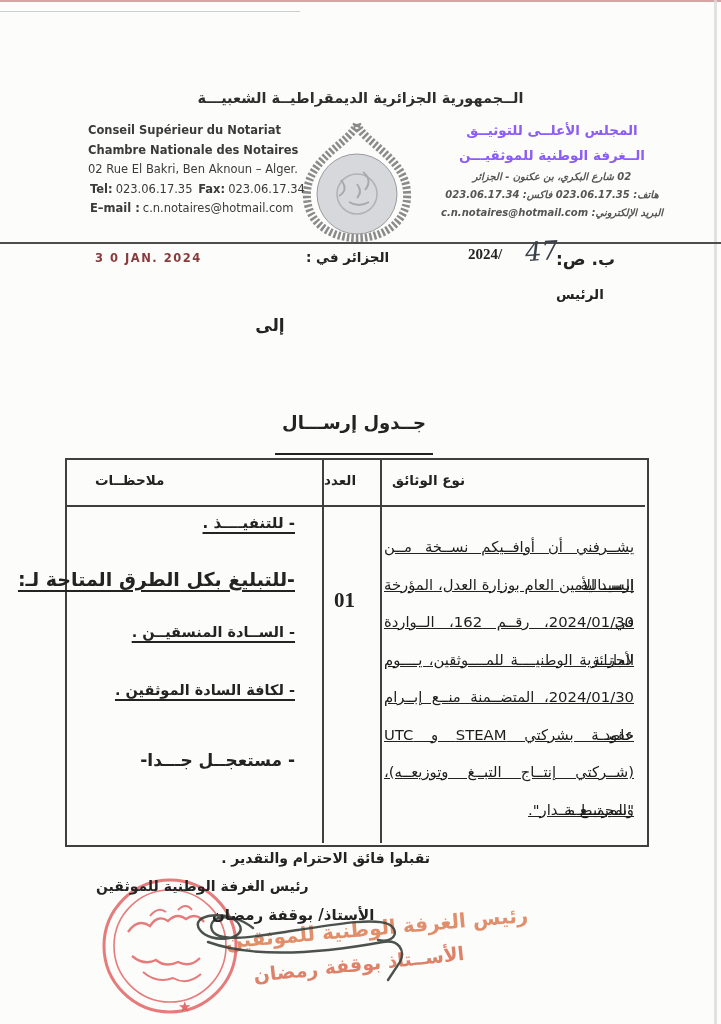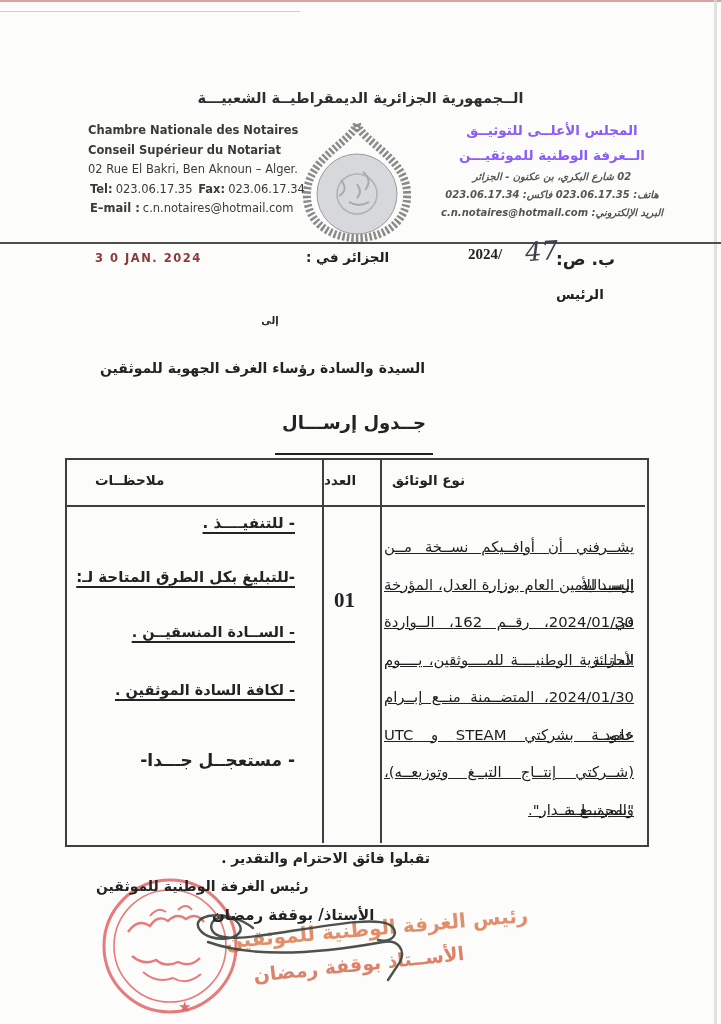--- a/index.html
+++ b/index.html
@@ -24,38 +24,38 @@
   .divider{left:0;top:242px;width:721px;height:2px;background:#4d4d4d;}
   
   .date-stamp{left:95px;top:251px;font-size:11.5px;font-weight:bold;letter-spacing:1.5px;color:#8a3a3a;}
   .place-label{left:306px;top:249px;font-size:13.5px;font-weight:bold;}
   .ref-printed{left:468px;top:246px;font-size:15px;font-weight:bold;font-family:"Liberation Serif",serif;}
   .ref-hand{left:525px;top:236px;font-size:26px;font-style:italic;color:#3a3f4a;
             font-family:"DejaVu Serif",serif;transform:rotate(-4deg);}
   .ref-label{left:556px;top:249px;font-size:17px;font-weight:bold;}
   .president{left:556px;top:286px;font-size:13.5px;font-weight:bold;}
   
-  .to-label{left:248px;top:315px;width:44px;text-align:center;font-size:10px;font-weight:bold;}
+  .to-label{left:248px;top:315px;width:44px;text-align:center;font-size:17px;font-weight:bold;}
   .recipients{left:100px;top:360px;font-size:14px;font-weight:bold;}
   .doc-title{left:275px;top:412px;width:158px;text-align:center;font-size:18px;font-weight:bold;
              border-bottom:2px solid #222;padding-bottom:20px;}
   
   .table-box{left:65px;top:458px;width:580px;height:385px;border:2px solid #3f3f3f;}
   .vline1{left:322px;top:458px;width:2px;height:385px;background:#3f3f3f;}
   .vline2{left:380px;top:458px;width:2px;height:385px;background:#3f3f3f;}
   .hline-header{left:65px;top:505px;width:580px;height:1.5px;background:#3f3f3f;}
   .th{font-size:13.5px;font-weight:bold;top:472px;text-align:left;}
   .th-notes{left:95px;width:200px;}
   .th-count{left:324px;width:68px;}
   .th-doctype{left:392px;width:240px;}
   .count-val{left:334px;top:588px;font-size:21px;font-weight:bold;font-family:"Liberation Serif",serif;}
   .note{right:426px;font-weight:bold;}
   .note-u{text-decoration:underline;text-underline-offset:4px;text-decoration-thickness:1.5px;}
   .note1{top:514px;font-size:15px;}
-  .note2{top:568px;font-size:15px;}
+  .note2{top:568px;font-size:19px;}
   .note3{top:624px;font-size:14.5px;}
   .note4{top:682px;font-size:14.5px;}
   .note5{top:750px;font-size:17px;}
   .doc-lines{left:384px;top:528px;width:250px;text-decoration:underline;}
   .doc-line{height:37.5px;line-height:37.5px;font-size:14.8px;color:#1d1d1d;
             text-align:justify;text-align-last:justify;direction:rtl;}
   .doc-line.no-just{text-align:right;text-align-last:right;}
   
   .regards{right:291px;top:850px;font-size:14px;font-weight:bold;}
   .signer-title{left:96px;top:878px;font-size:14px;font-weight:bold;z-index:5;}
@@ -73,22 +73,22 @@
 
 <div class="page">
 
   <div class="abs top-pink"></div>
   <div class="abs top-gray"></div>
   <div class="abs right-shadow"></div>
 
   <div class="abs republic-title rtl">الــجمهورية الجزائرية الديمقراطيــة الشعبيـــة</div>
 
   <div class="abs fr-block">
+    <div class="fr-bold">Conseil Supérieur du Notariat</div>
     <div class="fr-bold">Chambre Nationale des Notaires</div>
-    <div class="fr-bold">Conseil Supérieur du Notariat</div>
     <div>02 Rue El Bakri, Ben Aknoun – Alger.</div>
     <div>
       <span class="fr-lbl">Tel:</span><span>023.06.17.35</span>
       <span class="fr-lbl">Fax:</span><span>023.06.17.34</span>
     </div>
     <div>
       <span class="fr-lbl">E–mail :</span><span>c.n.notaires@hotmail.com</span>
     </div>
   </div>
 
@@ -110,21 +110,20 @@
   <div class="abs divider"></div>
 
   <div class="abs date-stamp">3 0 JAN. 2024</div>
   <div class="abs place-label rtl nowrap">الجزائر في :</div>
   <div class="abs ref-printed">2024/</div>
   <div class="abs ref-hand">47</div>
   <div class="abs ref-label rtl nowrap">ب. ص:</div>
   <div class="abs president rtl nowrap">الرئيس</div>
 
   <div class="abs to-label rtl">إلى</div>
-  <div class="abs recipients rtl nowrap">السيدة والسادة رؤساء الغرف الجهوية للموثقين</div>
   <div class="abs doc-title rtl">جــدول إرســـال</div>
 
   <div class="abs table-box"></div>
   <div class="abs vline1"></div>
   <div class="abs vline2"></div>
   <div class="abs hline-header"></div>
 
   <div class="abs th th-notes rtl">ملاحظــات</div>
   <div class="abs th th-count rtl">العدد</div>
   <div class="abs th th-doctype rtl">نوع الوثائق</div>

